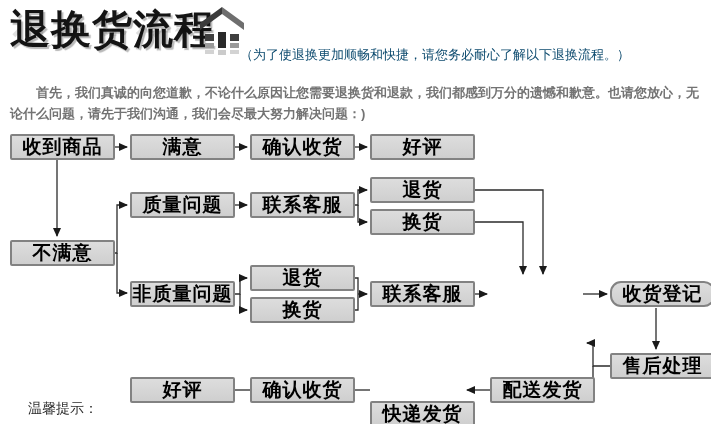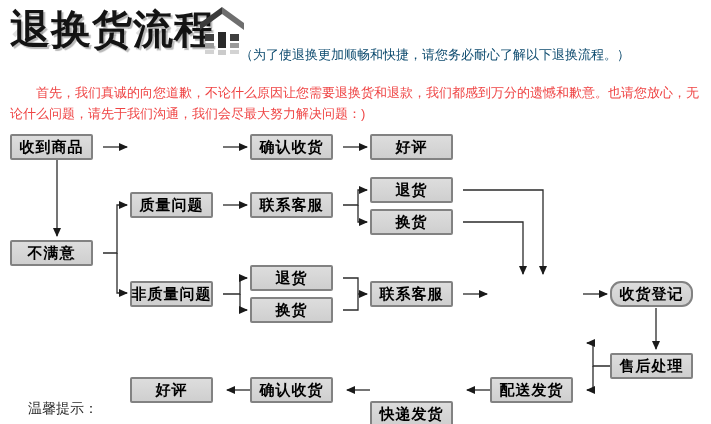--- a/index.html
+++ b/index.html
@@ -11,29 +11,29 @@
            color:#141414; letter-spacing:1px; white-space:nowrap;
            text-shadow:2px 2px 1px rgba(0,0,0,0.28); }
   .title-mirror { position:absolute; left:10px; top:44px; font-size:40px; font-weight:bold;
            color:#000; letter-spacing:1px; white-space:nowrap;
            transform:scaleY(-1); transform-origin:top; opacity:0.12; height:16px; overflow:hidden; }
   .logo { position:absolute; left:198px; top:6px; }
   .subtitle { position:absolute; left:240px; top:46px; font-size:13px; color:#0c4a6e; white-space:nowrap; }
 
   
   .intro { position:absolute; left:10px; top:82px; width:698px; font-size:13px;
-           line-height:21px; color:#ef4444; font-weight:normal; }
+           line-height:21px; color:#737373; font-weight:bold; }
   .intro .l1 { text-indent:2em; white-space:nowrap; }
   .intro .l2 { white-space:nowrap; }
 
   
   .connectors { position:absolute; left:0; top:0; pointer-events:none; }
-  .node { position:absolute; width:83px; height:26px; background:linear-gradient(#dddddd,#cfcfcf);
+  .node { position:absolute; width:105px; height:26px; background:linear-gradient(#dddddd,#cfcfcf);
           border:2px solid #828282; border-radius:2px; display:flex; align-items:center;
-          justify-content:center; font-size:15px; font-weight:bold; color:#000;
+          justify-content:center; font-size:19px; font-weight:bold; color:#000;
           letter-spacing:1px; white-space:nowrap; }
 
   
   .tips { position:absolute; left:28px; top:400px; font-size:14px; color:#2b2b2b; }
 </style>
 </head>
 <body>
 
 <div id="stage">
 
@@ -101,20 +101,21 @@
       <path d="M610,366 H593 V343 H587" marker-end="url(#ar)"></path>
       <path d="M593,366 V390 H587" marker-end="url(#ar)"></path>
 
       <path d="M490,390 H467" marker-end="url(#ar)"></path>
       <path d="M370,390 H347" marker-end="url(#ar)"></path>
       <path d="M250,390 H227" marker-end="url(#ar)"></path>
     </g>
   </svg>
 
   <div class="node" style="left:10px;  top:134px;">收到商品</div>
+  <div class="node" style="left:130px; top:134px;">满意</div>
   <div class="node" style="left:250px; top:134px;">确认收货</div>
   <div class="node" style="left:370px; top:134px;">好评</div>
 
   <div class="node" style="left:370px; top:177px;">退货</div>
   <div class="node" style="left:130px; top:192px;">质量问题</div>
   <div class="node" style="left:250px; top:192px;">联系客服</div>
   <div class="node" style="left:370px; top:209px;">换货</div>
 
   <div class="node" style="left:10px;  top:240px;">不满意</div>
 

